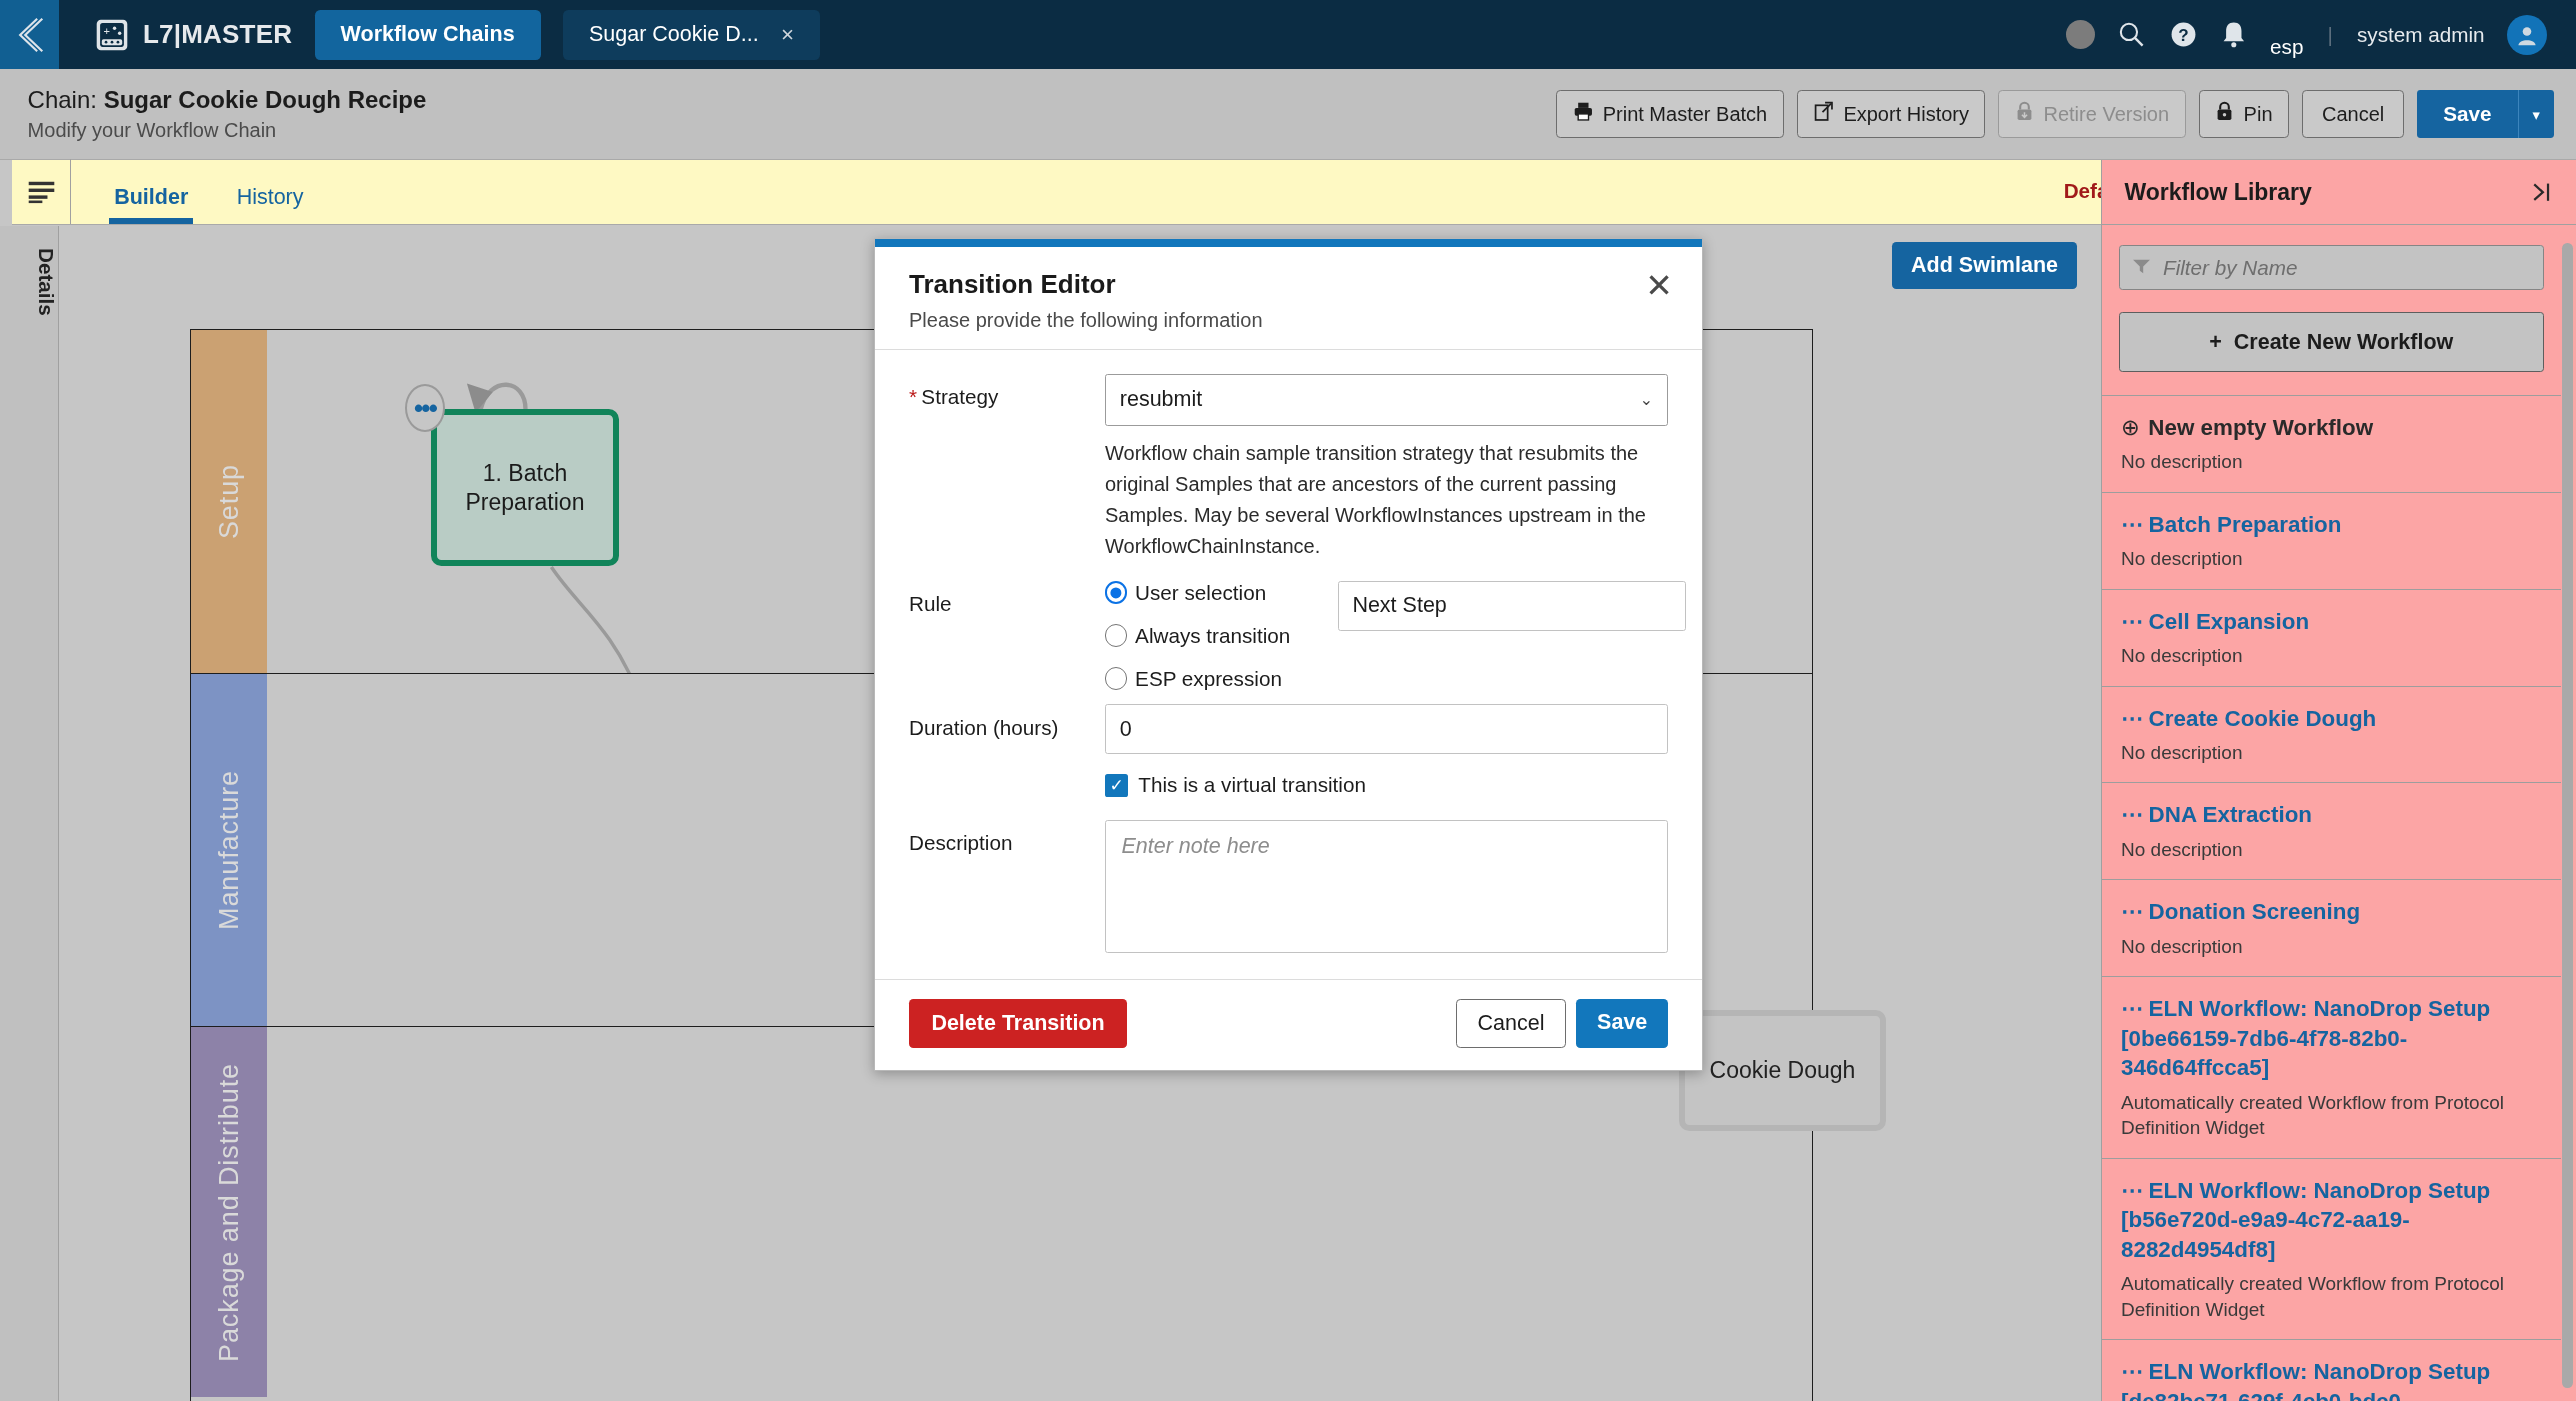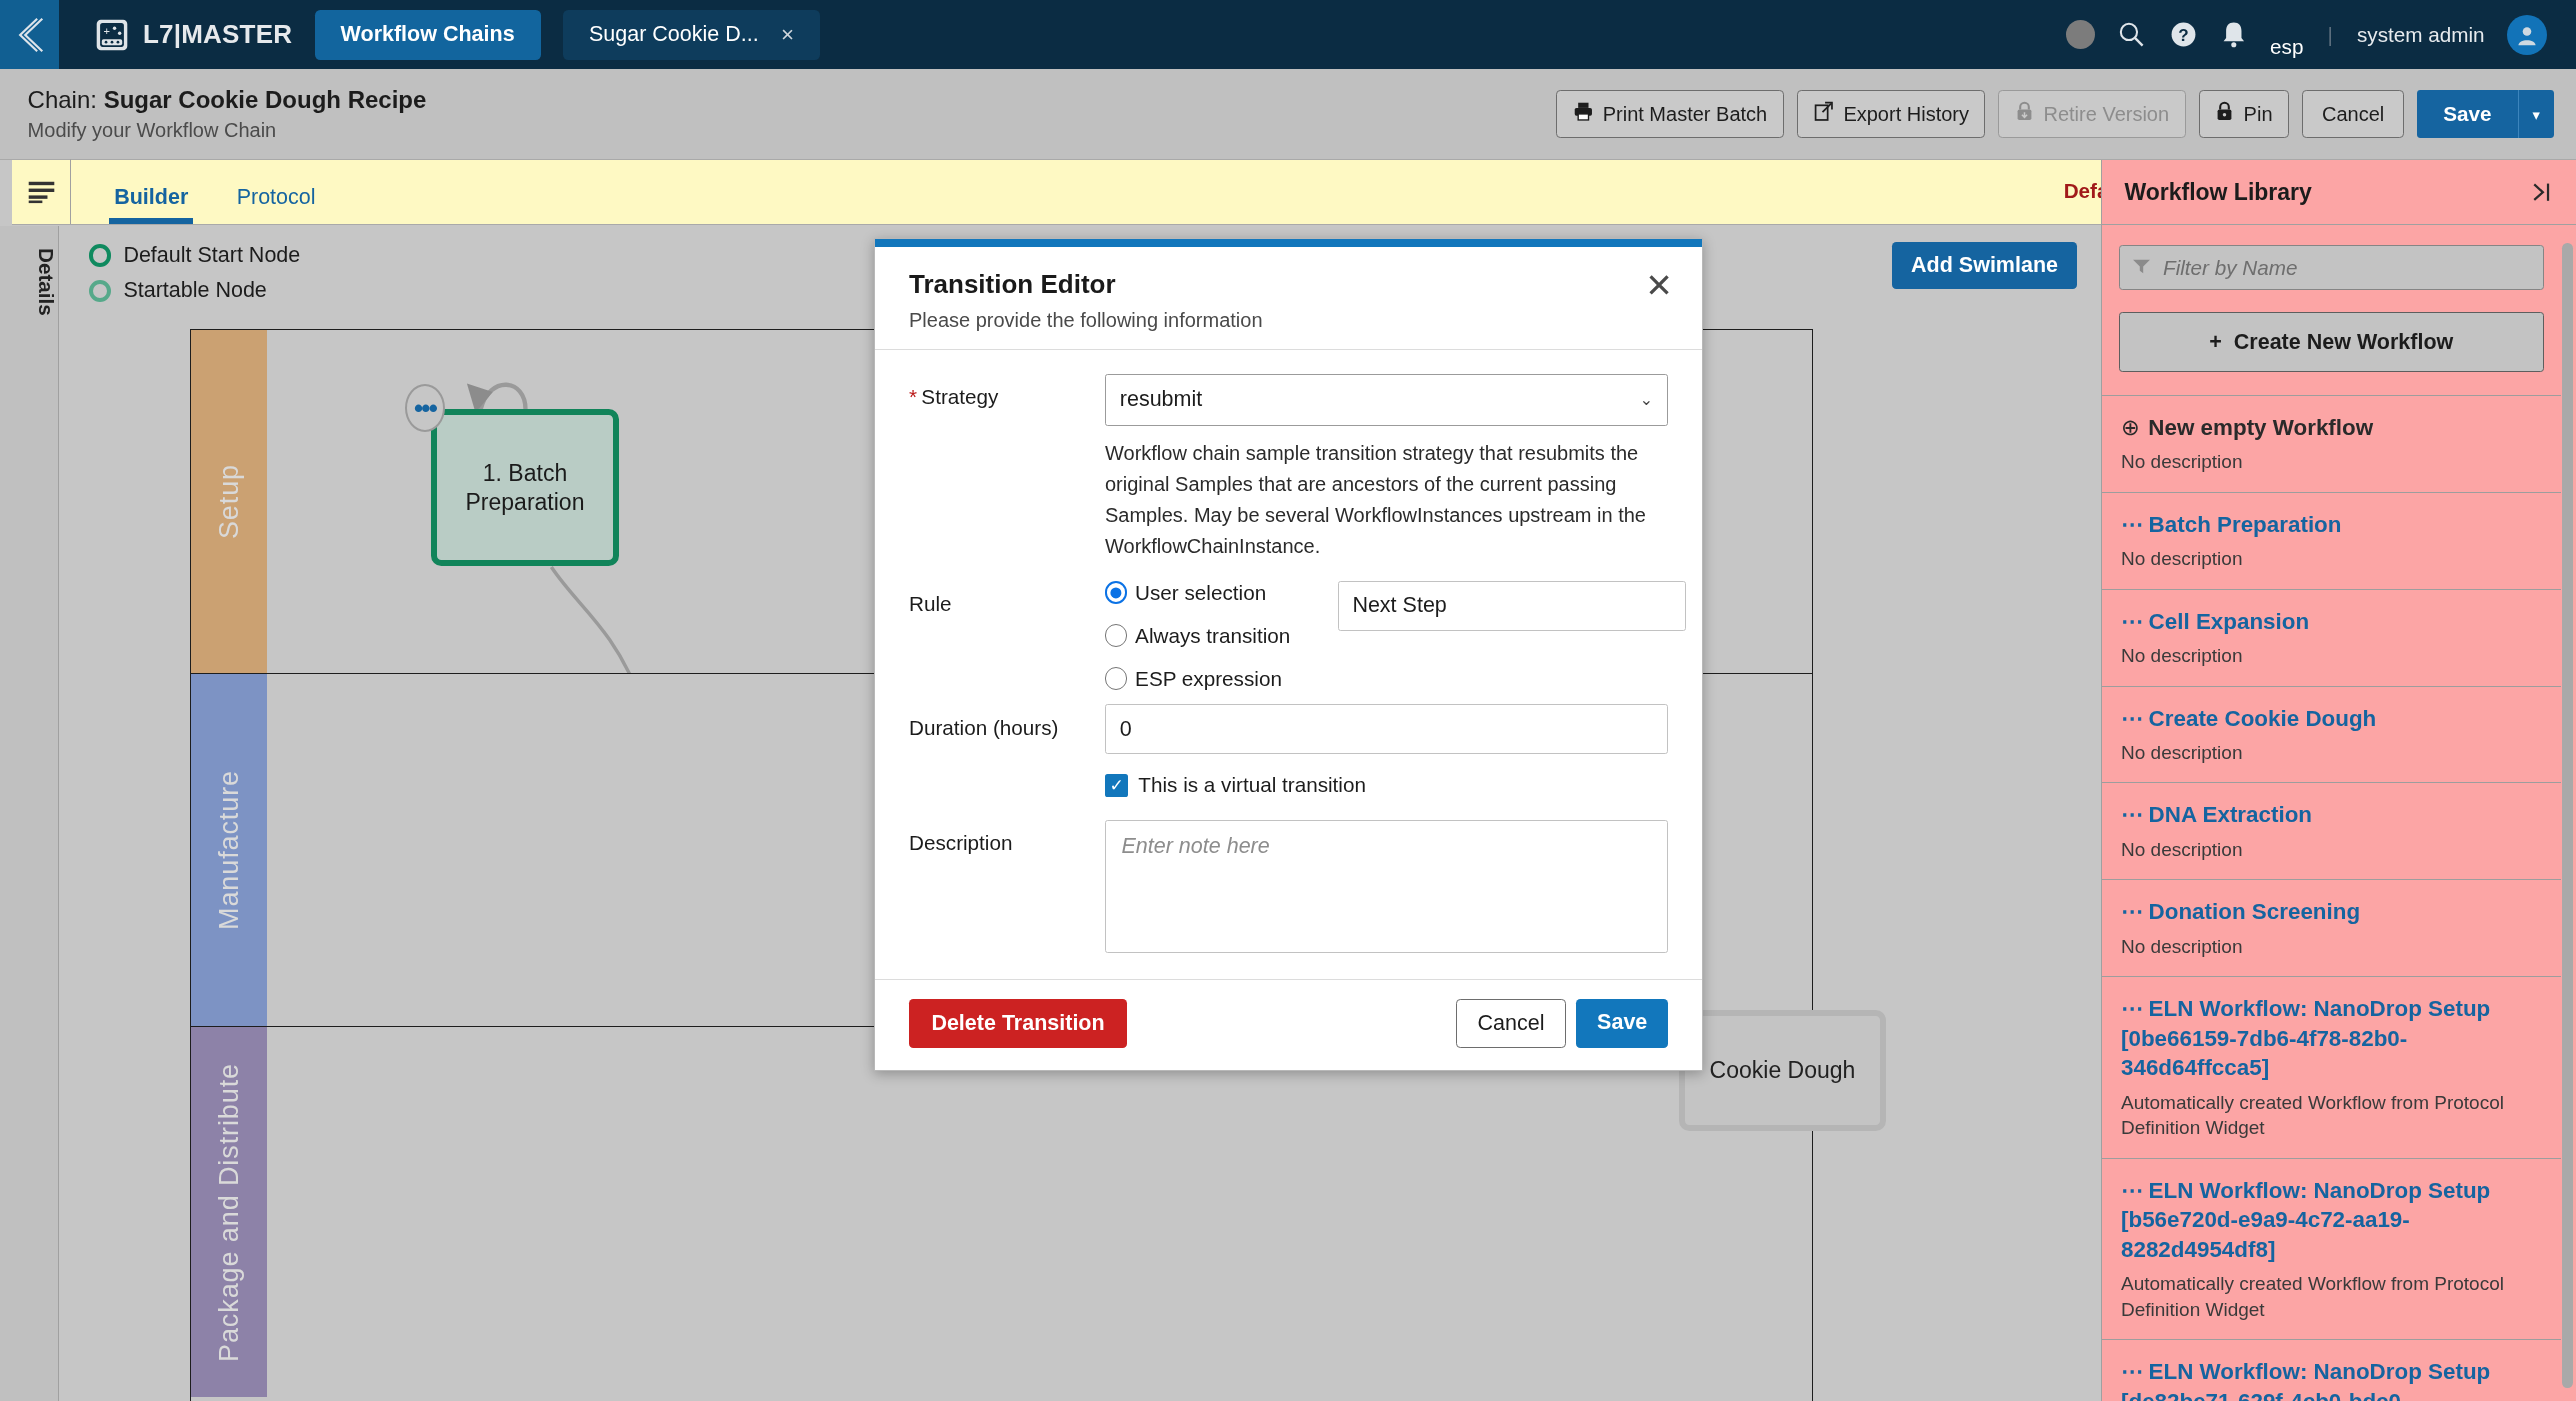--- a/index.html
+++ b/index.html
@@ -432,21 +432,21 @@
 <div id="toolrow">
   <div id="hamburger-cell">
     <svg width="29" height="24" viewBox="0 0 34 28">
         <rect x="2" y="2" width="30" height="4" fill="#333"></rect>
         <rect x="2" y="10" width="30" height="4" fill="#333"></rect>
         <rect x="2" y="18" width="22" height="4" fill="#333"></rect>
         <rect x="2" y="24" width="16" height="3" fill="#333"></rect>
       </svg>
   </div>
   <div class="vtab active"><span>Builder</span></div>
-  <div class="vtab inactive"><span>Protocol</span></div>
+  <div class="vtab inactive"><span>History</span></div>
   <div id="startnode-wrap">
     <div id="startnode-label">Default Start Node:</div>
     <div id="startnode-select">
       <span>Batch Preparation</span>
       <span class="caret">⌄</span>
     </div>
     <div id="refresh-btn">
       <svg width="26" height="26" viewBox="0 0 30 30">
           <path d="M9 8 a8 8 0 0 1 13 3" fill="none" stroke="#1564a0" stroke-width="3"></path>
           <polyline points="22,4 23,11 16,11" fill="none" stroke="#1564a0" stroke-width="3"></polyline>
@@ -455,30 +455,20 @@
         </svg>
     </div>
   </div>
 </div>
 
 <div id="left-rail">
   <div id="details-vert">Details</div>
 </div>
 
 <div id="canvas">
-  <div id="legend">
-    <div class="legend-row">
-      <div class="legend-ring"></div>
-      <div class="legend-label">Default Start Node</div>
-    </div>
-    <div class="legend-row">
-      <div class="legend-ring light"></div>
-      <div class="legend-label">Startable Node</div>
-    </div>
-  </div>
 
   <div id="add-swimlane">Add Swimlane</div>
 
   <div id="lanes">
     <div class="lane" style="height:344px">
       <div class="lane-head" style="background:#cba172">
           <span>Setup</span>
         </div>
       <div class="lane-body">
         <svg style="position:absolute;left:0;top:0;width:100%;height:100%;pointer-events:none" viewBox="0 0 1793 398" width="1544" height="343">

